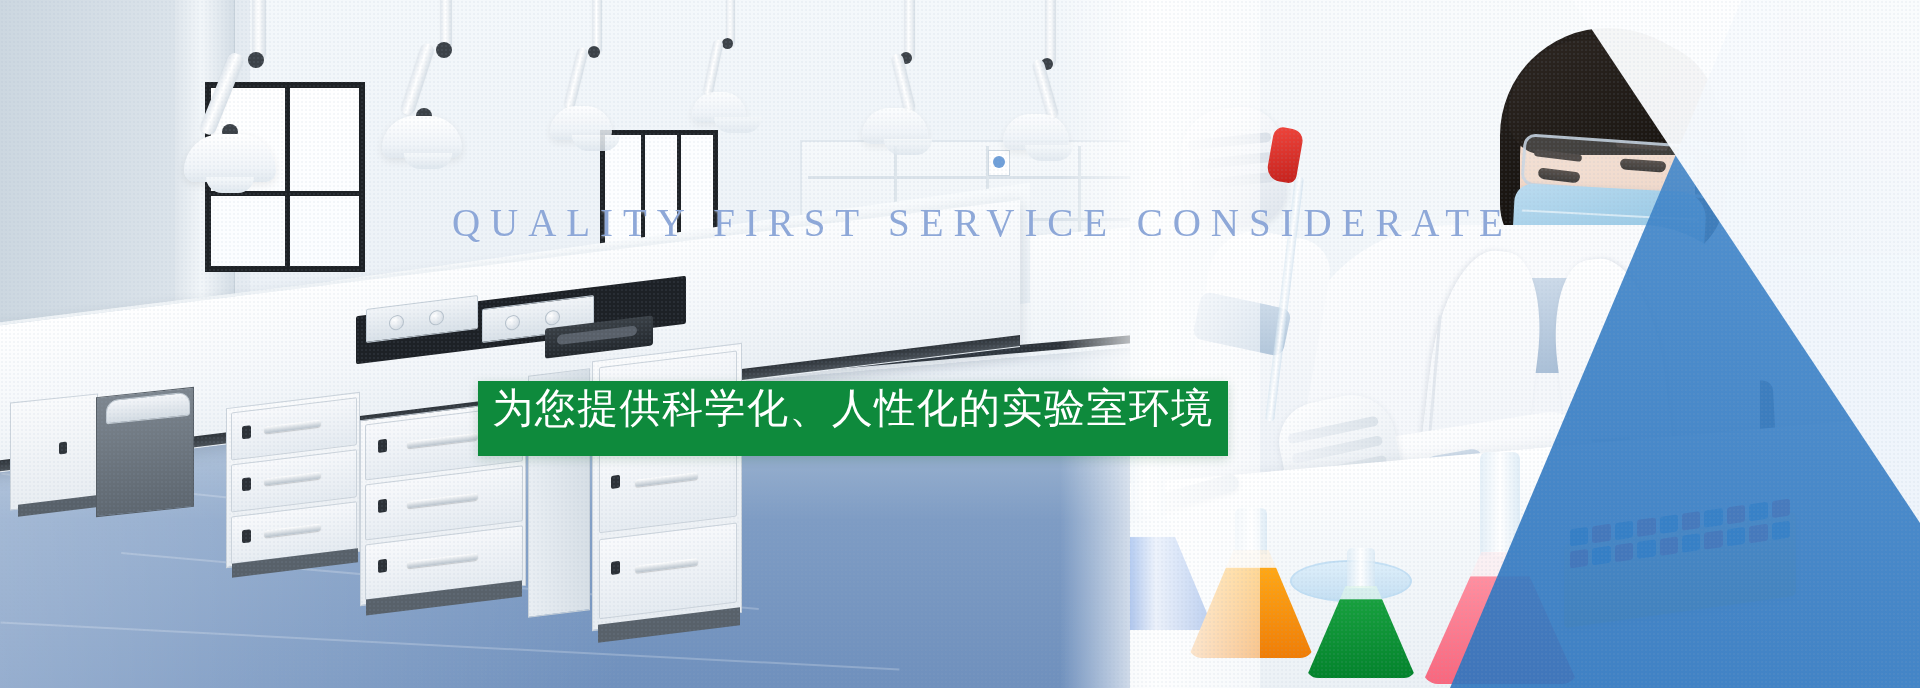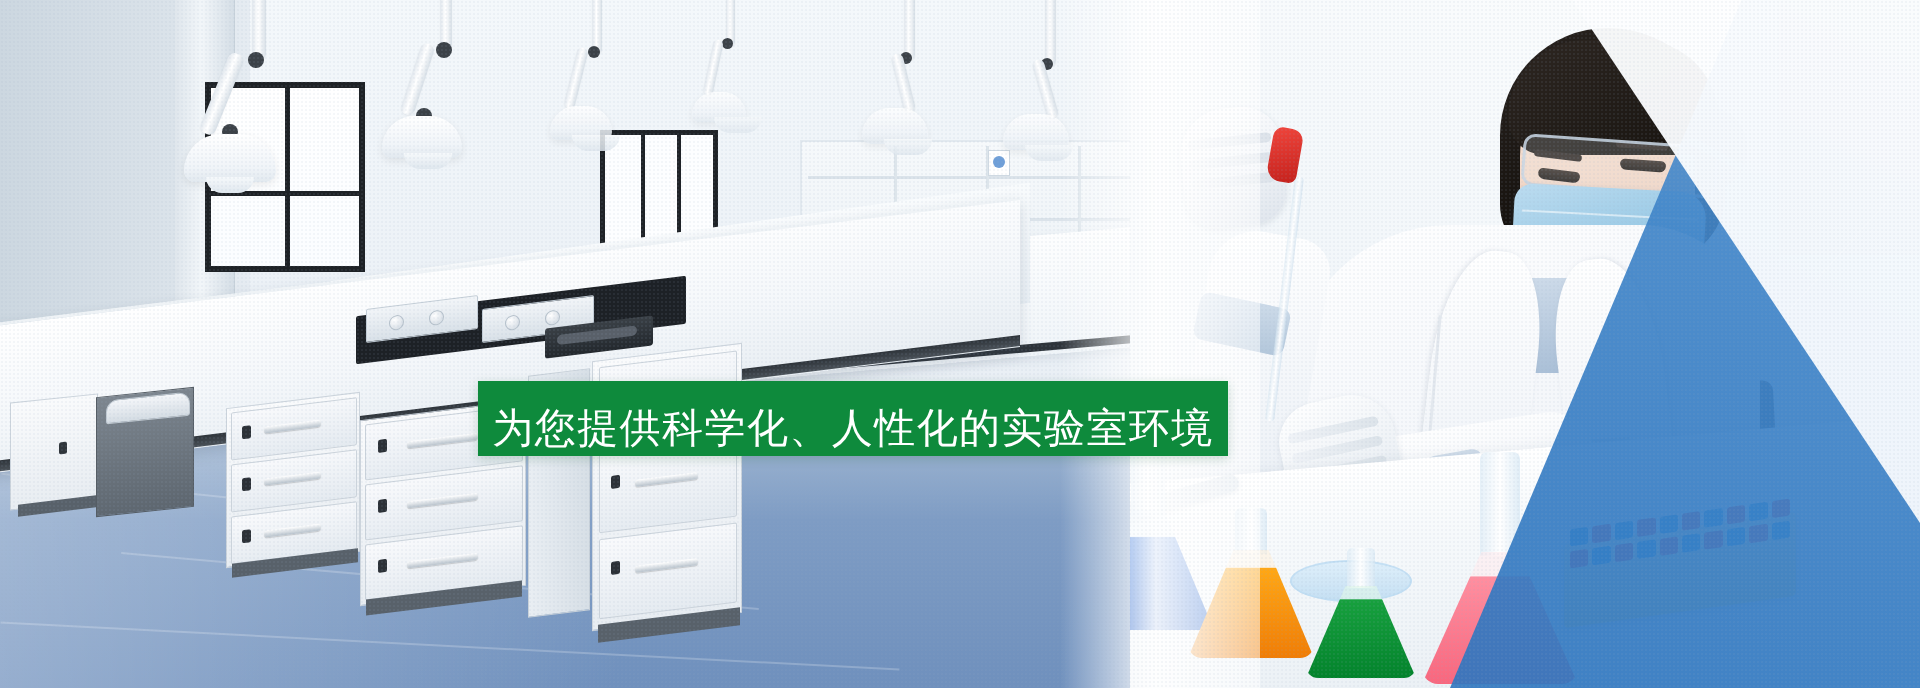--- a/index.html
+++ b/index.html
@@ -383,21 +383,21 @@
       font-size:39px; line-height:1; color:#8ea8d8; white-space:nowrap;
       text-shadow:0 1px 2px rgba(255,255,255,.55); }
 
   .headline { left:727px; top:250px; white-space:nowrap;
       font-family:"DejaVu Sans","Liberation Sans",sans-serif; font-weight:bold;
       font-size:62px; line-height:1.18; color:#1e56b6; letter-spacing:.015em;
       text-shadow:0 2px 4px rgba(255,255,255,.45); }
   .headline .gap { display:inline-block; width:26px; }
 
   .ribbon { left:478px; top:381px; width:750px; height:75px;
-      background:#0e8a3c; display:flex; align-items:flex-end; justify-content:center;
+      background:#0e8a3c; display:flex; align-items:flex-start; justify-content:center;
       box-shadow:0 3px 10px rgba(20,90,50,.20); }
   .ribbon span { font-family:"DejaVu Sans","Liberation Sans",sans-serif;
       font-size:41px; color:#ffffff; letter-spacing:.035em; white-space:nowrap; }
 </style>
 </head>
 <body>
 
 <div id="banner">
 
   <div class="photo-left">
@@ -662,19 +662,20 @@
     <div class="diag-blue"></div>
     <div class="diag-white">
       <div class="diag-line"></div>
       <div class="diag-line2"></div>
     </div>
   </div>
 
   <div class="seam"></div>
   <div class="dots"></div>
 
+  <div class="txt eng">QUALITY FIRST SERVICE CONSIDERATE</div>
 
 
   <div class="txt ribbon">
     <span>为您提供科学化、人性化的实验室环境</span>
   </div>
 
 </div>
 
 </body></html>

